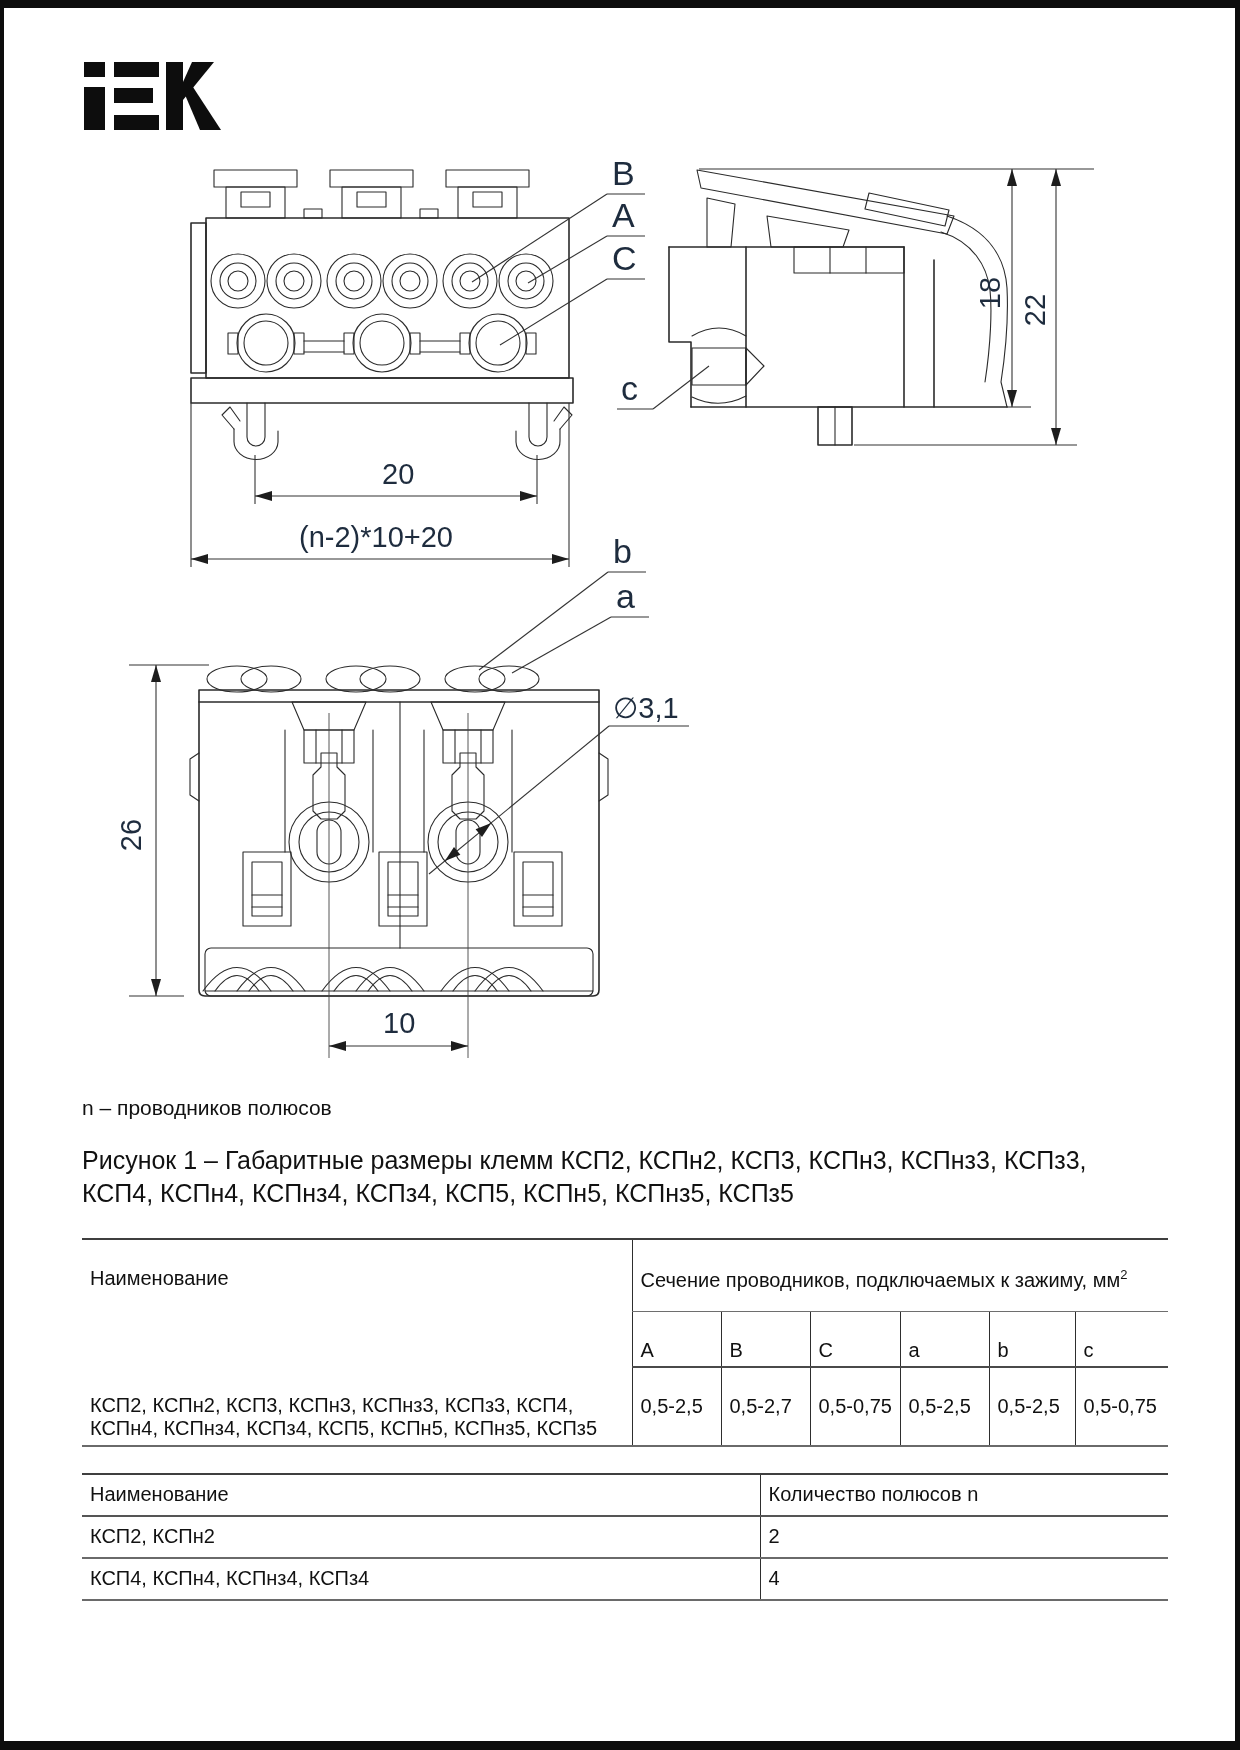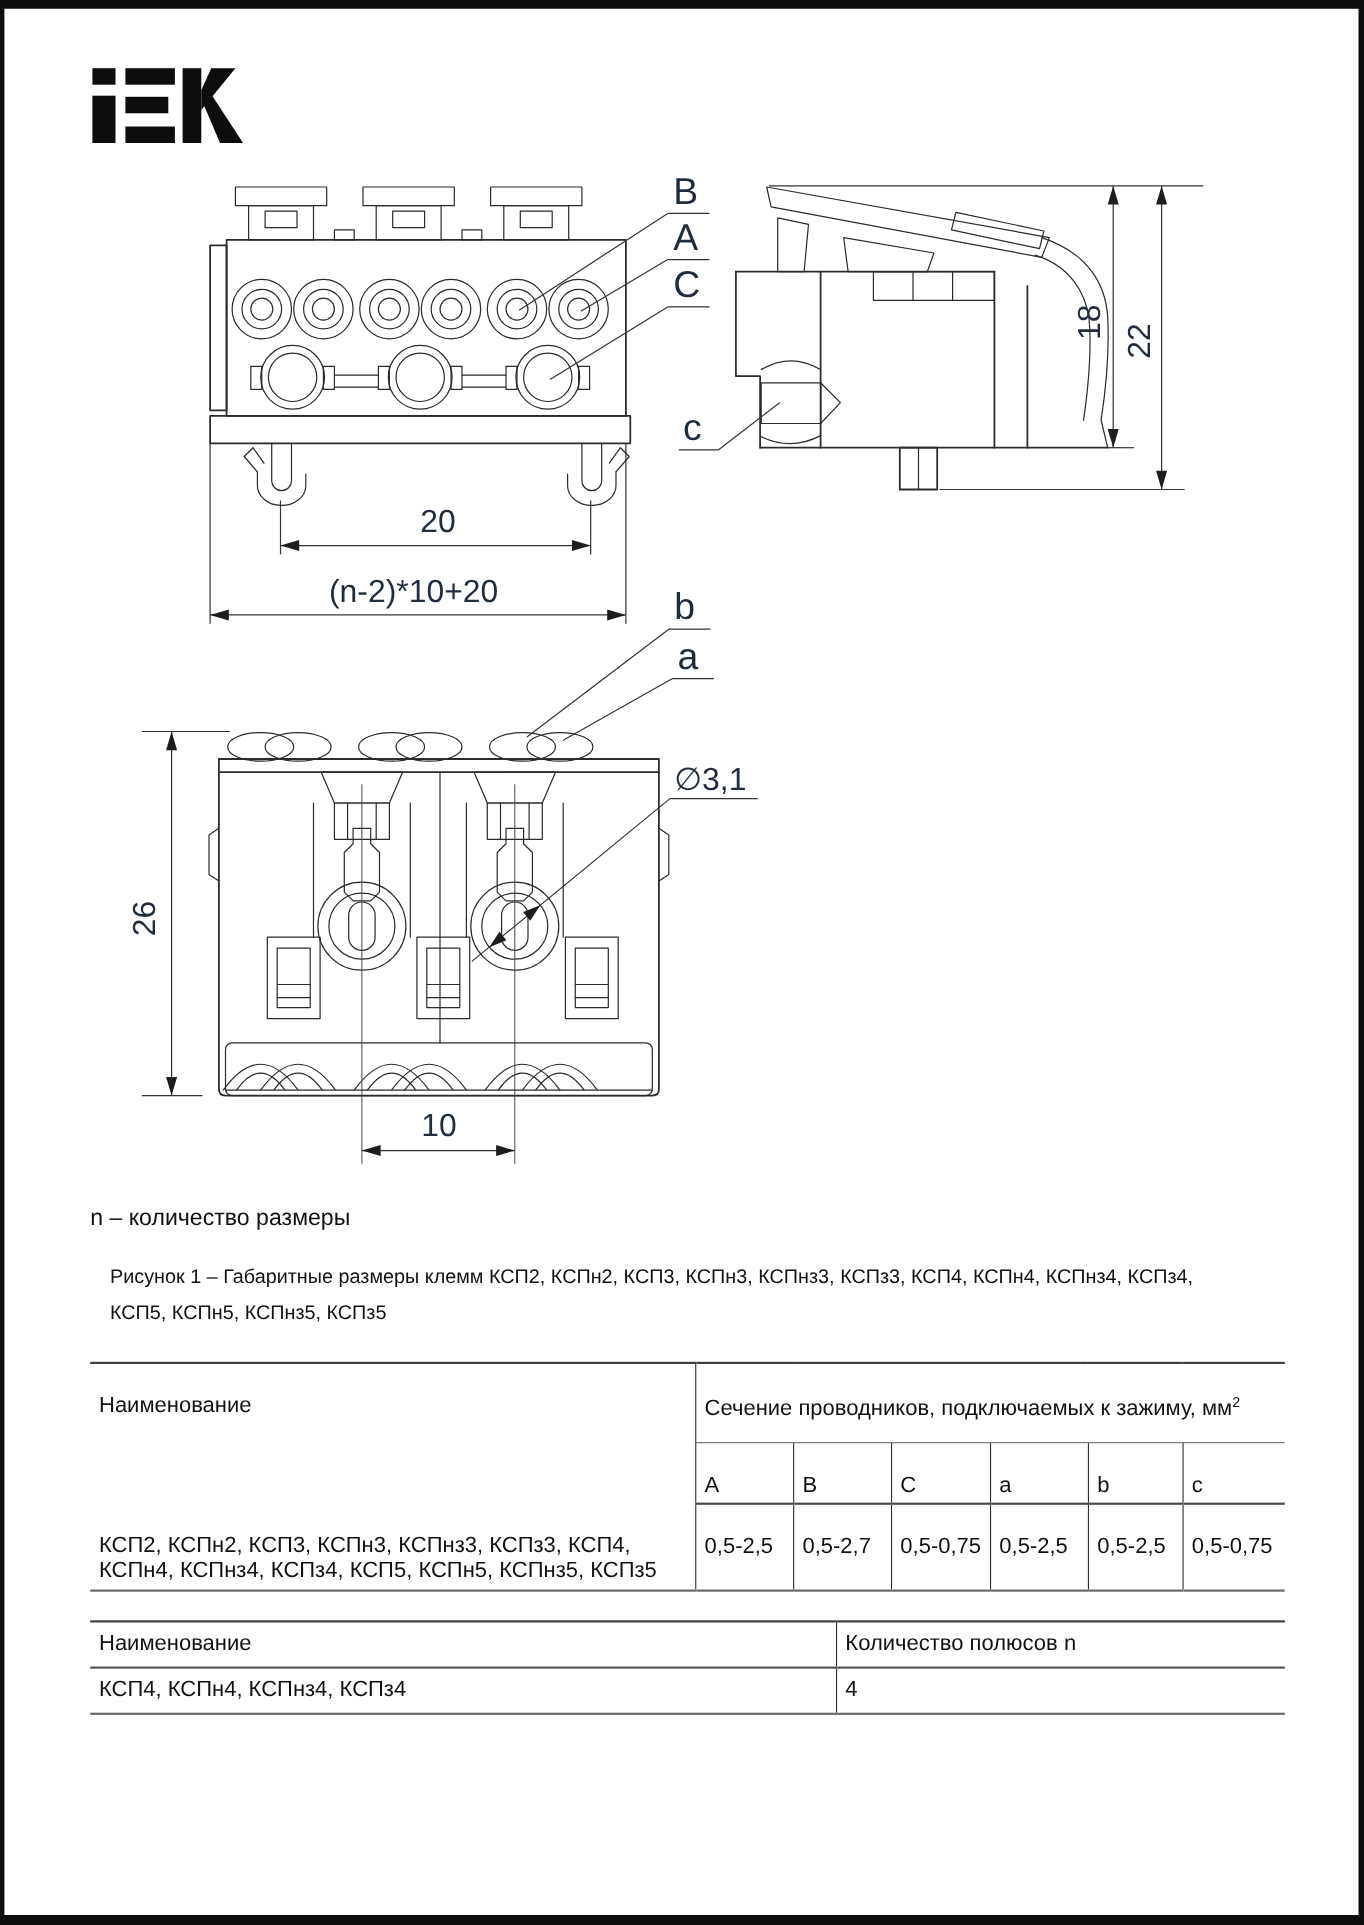--- a/index.html
+++ b/index.html
@@ -20,21 +20,21 @@
   svg{overflow:visible;}
   svg .ln{fill:none;stroke:#2b2b2b;stroke-width:1.6;stroke-linejoin:round;stroke-linecap:round;}
   svg .ln2{fill:none;stroke:#2b2b2b;stroke-width:1.1;stroke-linejoin:round;stroke-linecap:round;}
   svg .dimln{fill:none;stroke:#333;stroke-width:1.1;}
   svg .cl{fill:none;stroke:#444;stroke-width:0.9;}
   svg .arr{fill:#1d1d1d;stroke:none;}
   svg .dim{fill:#1e2c3e;font-family:"Liberation Sans",sans-serif;font-size:29px;}
   svg .dimbig{fill:#1e2c3e;font-family:"Liberation Sans",sans-serif;font-size:34px;}
   svg .solid{fill:#0d0d0d;stroke:none;}
   .note{font-size:21px;}
-  .caption{font-size:18px;line-height:33px;width:1040px;margin-left:18px;}
+  .caption{font-size:25px;line-height:33px;width:1040px;}
   table{border-collapse:collapse;table-layout:fixed;font-size:20px;}
   table td{vertical-align:top;padding:27px 6px 4px 8px;box-sizing:border-box;overflow:hidden;}
   .t1{width:1086px;}
   .t1 td.vsep{border-left:1.2px solid #2e2e2e;}
   .t1 tr.hrow1 td{border-top:2.4px solid #3f3f3f;}
   .t1 tr.hrow2 td{border-bottom:2.6px solid #4a4a4a;}
   .t1 td.sechead{border-bottom:1.6px solid #6e6e6e;}
   .t1 tr.drow td{border-bottom:2.2px solid #6a6a6a;height:79px;}
   .t2{width:1086px;}
   .t2 td{height:42px;vertical-align:middle;padding-top:2px;}
@@ -325,21 +325,21 @@
     </g>
 
     <g>
       <line class="dimln" x1="240" y1="583" x2="379" y2="583"></line>
       <polygon class="arr" points="240,583 257,578 257,588"></polygon>
       <polygon class="arr" points="379,583 362,578 362,588"></polygon>
       <text class="dim" x="294" y="570">10</text>
     </g>
   </svg>
 
-  <div class="abs note" style="left:78px;top:1088px;">n – количество размеры</div>
+  <div class="abs note" style="left:78px;top:1088px;">n – проводников полюсов</div>
 
   <div class="abs caption" style="left:78px;top:1136px;">Рисунок 1 – Габаритные размеры клемм КСП2, КСПн2, КСП3, КСПн3, КСПнз3, КСПз3, КСП4, КСПн4, КСПнз4, КСПз4, КСП5, КСПн5, КСПнз5, КСПз5</div>
 
   <table class="t1 abs" style="left:78px;top:1230px;">
     <colgroup>
       <col style="width:550px">
         <col style="width:89px">
         <col style="width:89px">
       <col style="width:90px">
         <col style="width:89px">
@@ -379,19 +379,23 @@
     <colgroup>
         <col style="width:678px">
         <col style="width:408px">
       </colgroup>
     <tbody>
         <tr class="hrow">
       <td>Наименование</td>
       <td class="vsep">Количество полюсов n</td>
     </tr>
     <tr>
+      <td>КСП2, КСПн2</td>
+      <td class="vsep">2</td>
+    </tr>
+    <tr>
       <td>КСП4, КСПн4, КСПнз4, КСПз4</td>
       <td class="vsep">4</td>
     </tr>
   </tbody>
     </table>
 
 </div>
 
 </body></html>

